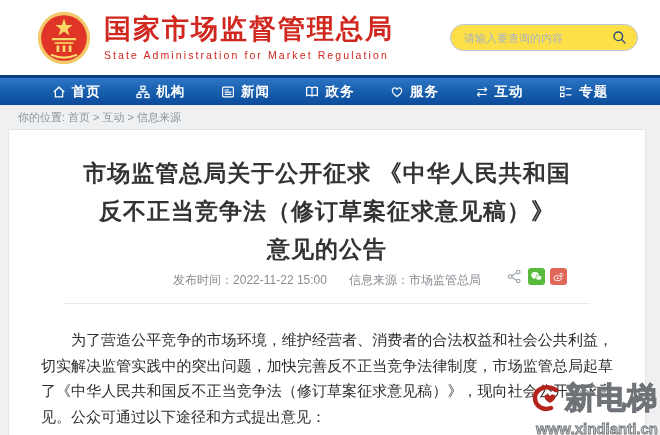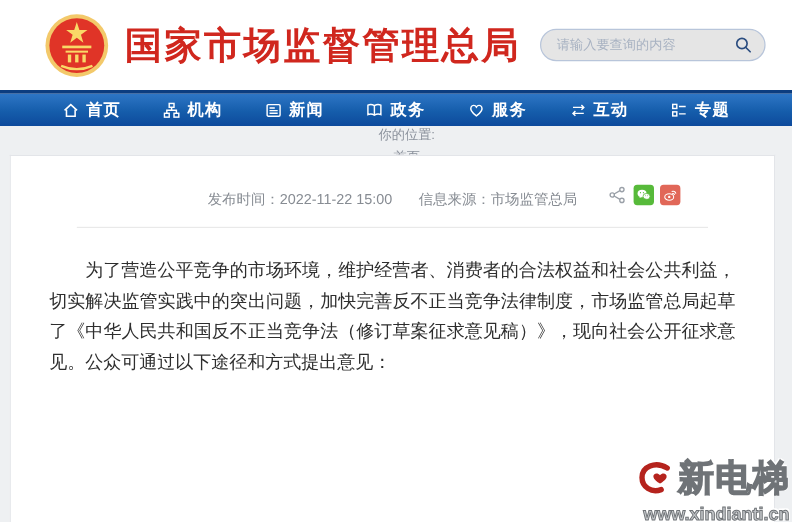--- a/index.html
+++ b/index.html
@@ -5,39 +5,39 @@
   * { margin: 0; padding: 0; box-sizing: border-box; }
   html, body { width: 660px; height: 435px; overflow: hidden; }
   body { font-family: "Liberation Sans", "DejaVu Sans", sans-serif; background: #eef0f2; }
   .page { position: relative; width: 660px; height: 435px; }
 
   
   .site-header { display: flex; align-items: center; justify-content: space-between;
     height: 75px; background: #fff; padding: 0 22px 0 36px; }
   .brand { display: flex; align-items: center; gap: 12px; }
   .emblem { width: 56px; height: 56px; flex: 0 0 auto; }
-  .site-title { color: #d0271e; font-size: 31px; font-weight: 700; letter-spacing: 2px; line-height: 1.15; }
+  .site-title { color: #d0271e; font-size: 27px; font-weight: 700; letter-spacing: 2px; line-height: 1.15; }
   .site-subtitle { color: #d0271e; font-size: 10.5px; letter-spacing: 2.1px; margin-top: 3px; }
   .search-wrap { position: relative; width: 188px; }
   .search-wrap input { width: 188px; height: 27px; border: 1px solid #b8c5da; border-radius: 14px;
-    padding: 0 32px 0 13px; font-size: 11px; color: #445; outline: none; background: #e5e5e5; }
+    padding: 0 32px 0 13px; font-size: 11px; color: #445; outline: none; background: #fde047; }
   .search-wrap input::placeholder { color: #a8b2c2; }
   .search-icon { position: absolute; right: 11px; top: 6px; width: 15px; height: 15px; cursor: pointer; }
 
   
   .main-nav { display: flex; align-items: center; justify-content: space-around;
     height: 30px; padding: 0 34px; border-top: 3px solid #0c3d80;
     background: linear-gradient(#2e76c6, #155dab 55%, #0d4a9c); }
   .nav-item { display: flex; align-items: center; gap: 6px; color: #fff; font-size: 13.5px;
     font-weight: 700; text-decoration: none; cursor: pointer; letter-spacing: 1px; }
   .nav-item svg { width: 14px; height: 14px; }
 
   
   .breadcrumb { height: 24px; display: flex; align-items: center; padding-left: 18px;
-    font-size: 11px; color: #8b919c; gap: 3px; flex-direction: column; }
+    font-size: 11px; color: #8b919c; gap: 3px; }
   .breadcrumb a { color: #8b919c; text-decoration: none; cursor: pointer; }
 
   
   .panel { position: relative; margin: 0 14px 0 8px; height: 308px; background: #fff;
     border: 1px solid #e3e5e9; border-bottom: none; padding-top: 24px; }
   .article-title { text-align: center; font-size: 23px; font-weight: 600; color: #333;
     line-height: 38px; letter-spacing: 1px; }
   .article-title span { display: block; }
   .meta-row { position: relative; margin-top: 4px; text-align: center;
     font-size: 12px; color: #878c93; }
@@ -76,20 +76,21 @@
         <polygon points="30,9 32.3,16 39.5,16 33.7,20.4 35.9,27.4 30,23 24.1,27.4 26.3,20.4 20.5,16 27.7,16" fill="#f9d867"></polygon>
         <rect x="17" y="30" width="26" height="2.4" fill="#f9d867"></rect>
         <rect x="20" y="34.5" width="20" height="1.8" fill="#f9d867"></rect>
         <rect x="22" y="38" width="3" height="7" fill="#f9d867"></rect>
         <rect x="28.5" y="38" width="3" height="7" fill="#f9d867"></rect>
         <rect x="35" y="38" width="3" height="7" fill="#f9d867"></rect>
         <path d="M16 48 Q30 54 44 48" stroke="#f9d867" stroke-width="2.2" fill="none"></path>
       </svg>
       <div class="brand-text">
         <div class="site-title">国家市场监督管理总局</div>
+        <div class="site-subtitle">State Administration for Market Regulation</div>
       </div>
     </div>
     <div class="search-wrap">
       <input type="text" placeholder="请输入要查询的内容" style="">
       <svg class="search-icon" viewBox="0 0 16 16">
         <circle cx="6.7" cy="6.7" r="4.6" fill="none" stroke="#2b4d80" stroke-width="1.5"></circle>
         <line x1="10.2" y1="10.2" x2="14" y2="14" stroke="#2b4d80" stroke-width="1.5" stroke-linecap="round"></line>
       </svg>
     </div>
   </header>
@@ -152,20 +153,25 @@
   <div class="breadcrumb">
     <span>你的位置:</span>
     <a>首页</a>
     <span>&gt;</span>
     <a>互动</a>
     <span>&gt;</span>
     <span>信息来源</span>
   </div>
 
   <main class="panel">
+    <h1 class="article-title">
+      <span>市场监管总局关于公开征求 《中华人民共和国</span>
+      <span>反不正当竞争法（修订草案征求意见稿）》</span>
+      <span>意见的公告</span>
+    </h1>
 
     <div class="meta-row">
       <span>发布时间：</span><span>2022-11-22 15:00</span><span class="meta-gap"></span><span>信息来源：</span><span>市场监管总局</span>
 
       <div class="share-cluster">
         <div class="share-btn plain">
           <svg viewBox="0 0 16 16" width="15" height="15" fill="none" stroke="#9aa0a8" stroke-width="1.2">
             <circle cx="12" cy="3.2" r="1.9"></circle>
               <circle cx="3.4" cy="8" r="1.9"></circle>
               <circle cx="12" cy="12.8" r="1.9"></circle>

